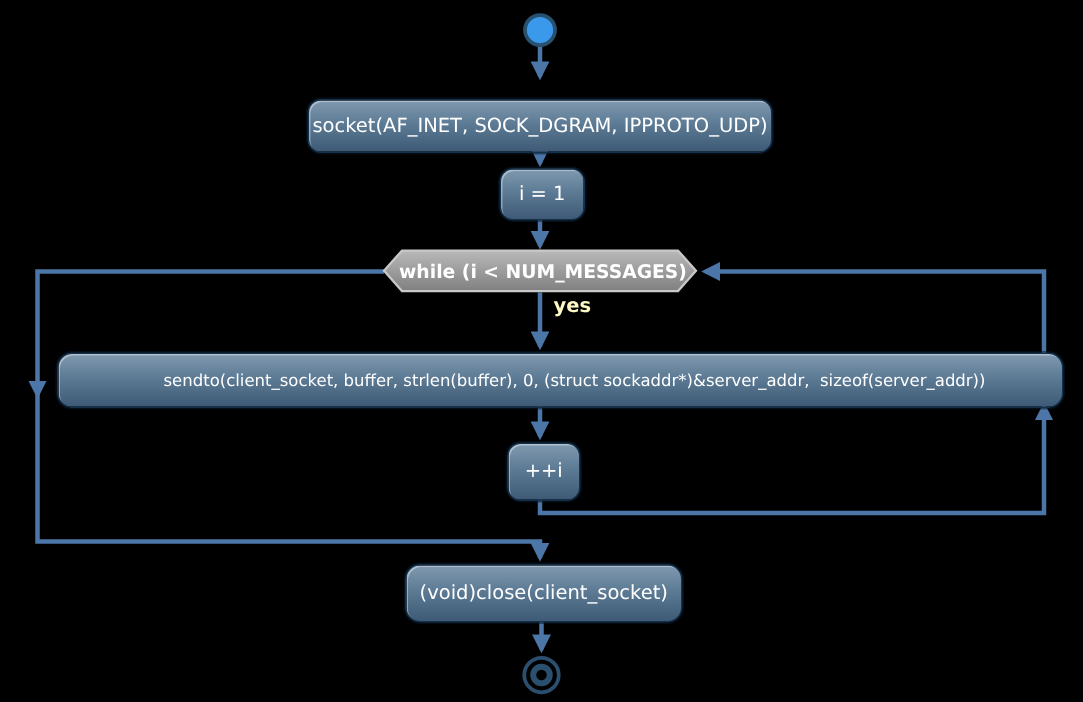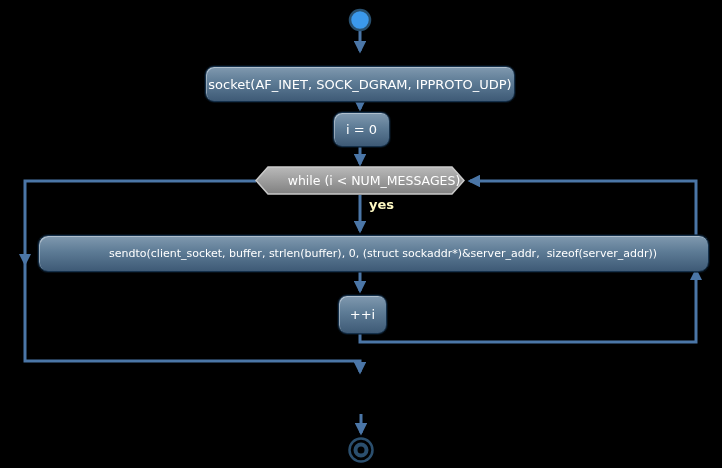--- a/index.html
+++ b/index.html
@@ -69,31 +69,34 @@
 
     <circle cx="361" cy="450" r="11.5" fill="none" stroke="#2b4f6e" stroke-width="2.5"></circle>
     <circle cx="361" cy="450" r="5.5" fill="none" stroke="#2b4f6e" stroke-width="4"></circle>
   </svg>
 
   <div class="activity" style="left:205px;top:66px;width:308px;height:34px;">
     <span>socket(AF_INET, SOCK_DGRAM, IPPROTO_UDP)</span>
   </div>
 
   <div class="activity" style="left:333px;top:112px;width:55px;height:33px;">
-    <span>i = 0</span>
+    <span>i = 1</span>
   </div>
 
-  <div class="decision-label" style="left:270px;top:167px;width:208px;height:27px;">
+  <div class="decision-label" style="left:258px;top:167px;width:208px;height:27px;font-weight:bold;">
     <span>while (i &lt; NUM_MESSAGES)</span>
   </div>
 
   <div class="edge-label" style="left:369px;top:197px;">yes</div>
 
   <div class="activity wide" style="left:38px;top:235px;width:650px;height:35px;">
     <span>sendto(client_socket, buffer, strlen(buffer), 0, (struct sockaddr*)&amp;server_addr,  sizeof(server_addr))</span>
   </div>
 
   <div class="activity" style="left:338px;top:295px;width:47px;height:37px;">
     <span>++i</span>
   </div>
 
+  <div class="activity" style="left:270px;top:376px;width:183px;height:37px;border-radius:10px;">
+    <span>(void)close(client_socket)</span>
+  </div>
 
 </div>
 
 </body></html>

